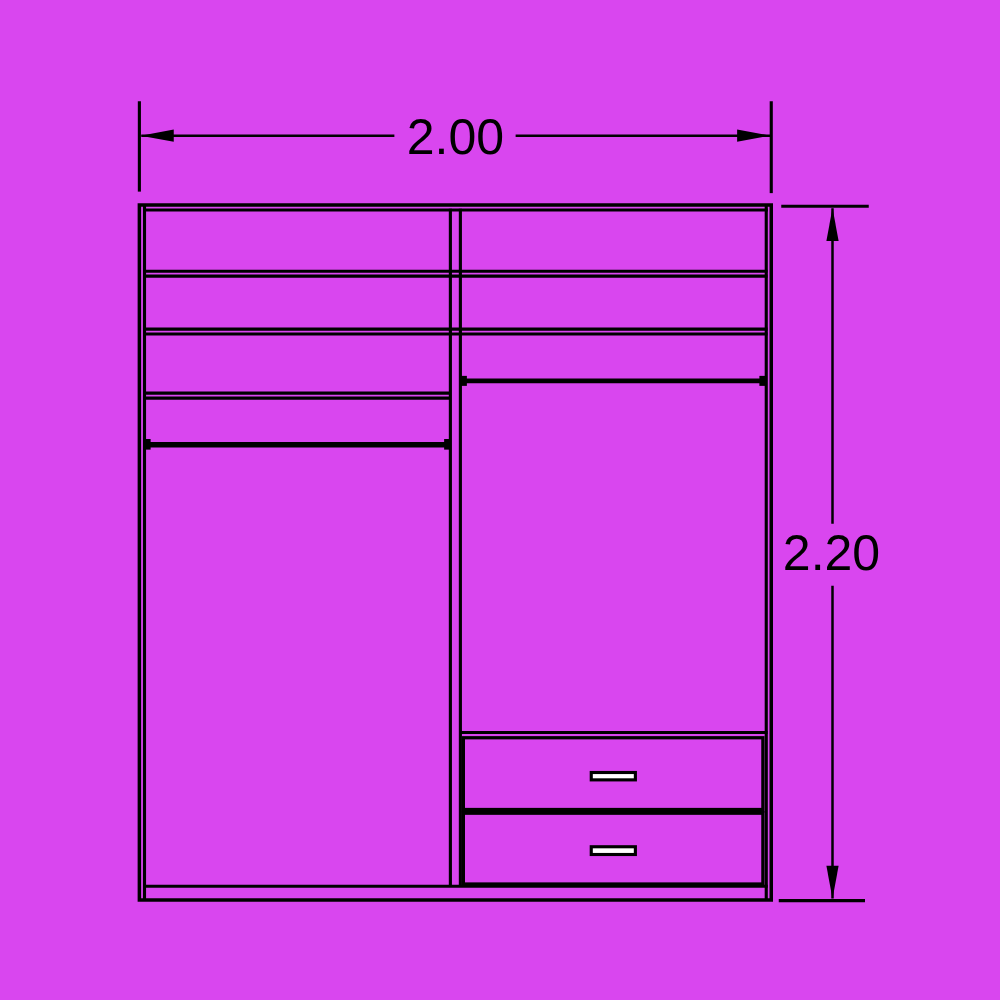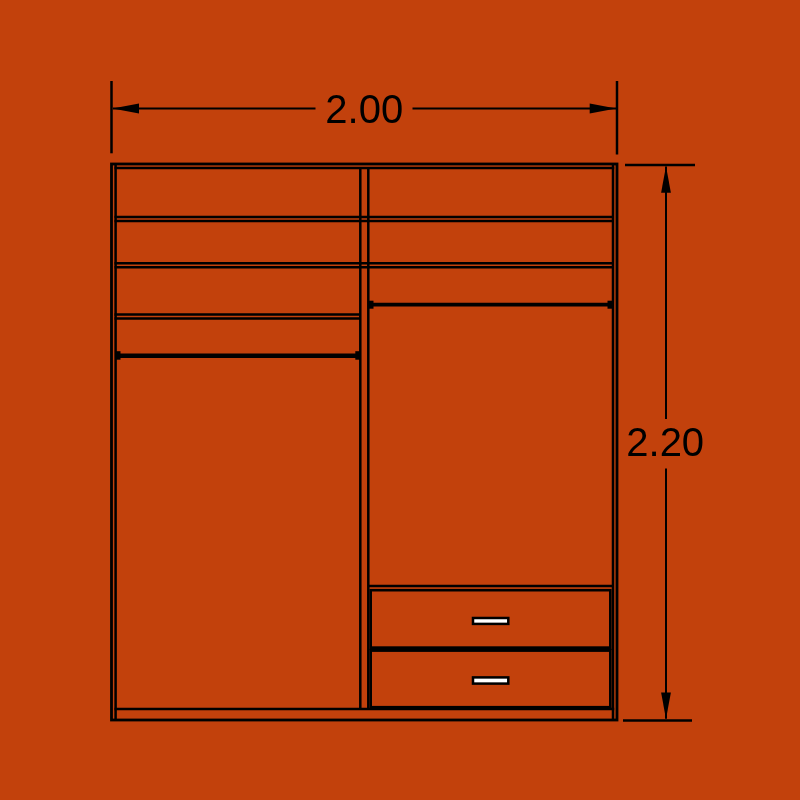--- a/index.html
+++ b/index.html
@@ -1,16 +1,16 @@
 <!DOCTYPE html>
 <html><head>
 <meta charset="utf-8">
 <style>
   html,body{margin:0;padding:0;background:#ffffff;}
-  .page{width:800px;height:800px;position:relative;background:#c2410c;}
+  .page{width:800px;height:800px;position:relative;background:#d946ef;}
   svg{display:block;}
   text{font-family:"Liberation Sans", sans-serif;fill:#000000;}
 </style>
 </head>
 <body>
 <div class="page">
 <svg width="800" height="800" viewBox="0 0 800 800">
 
 <rect x="111.5" y="164" width="505.5" height="556" fill="none" stroke="#000" stroke-width="2.8"></rect>
 

